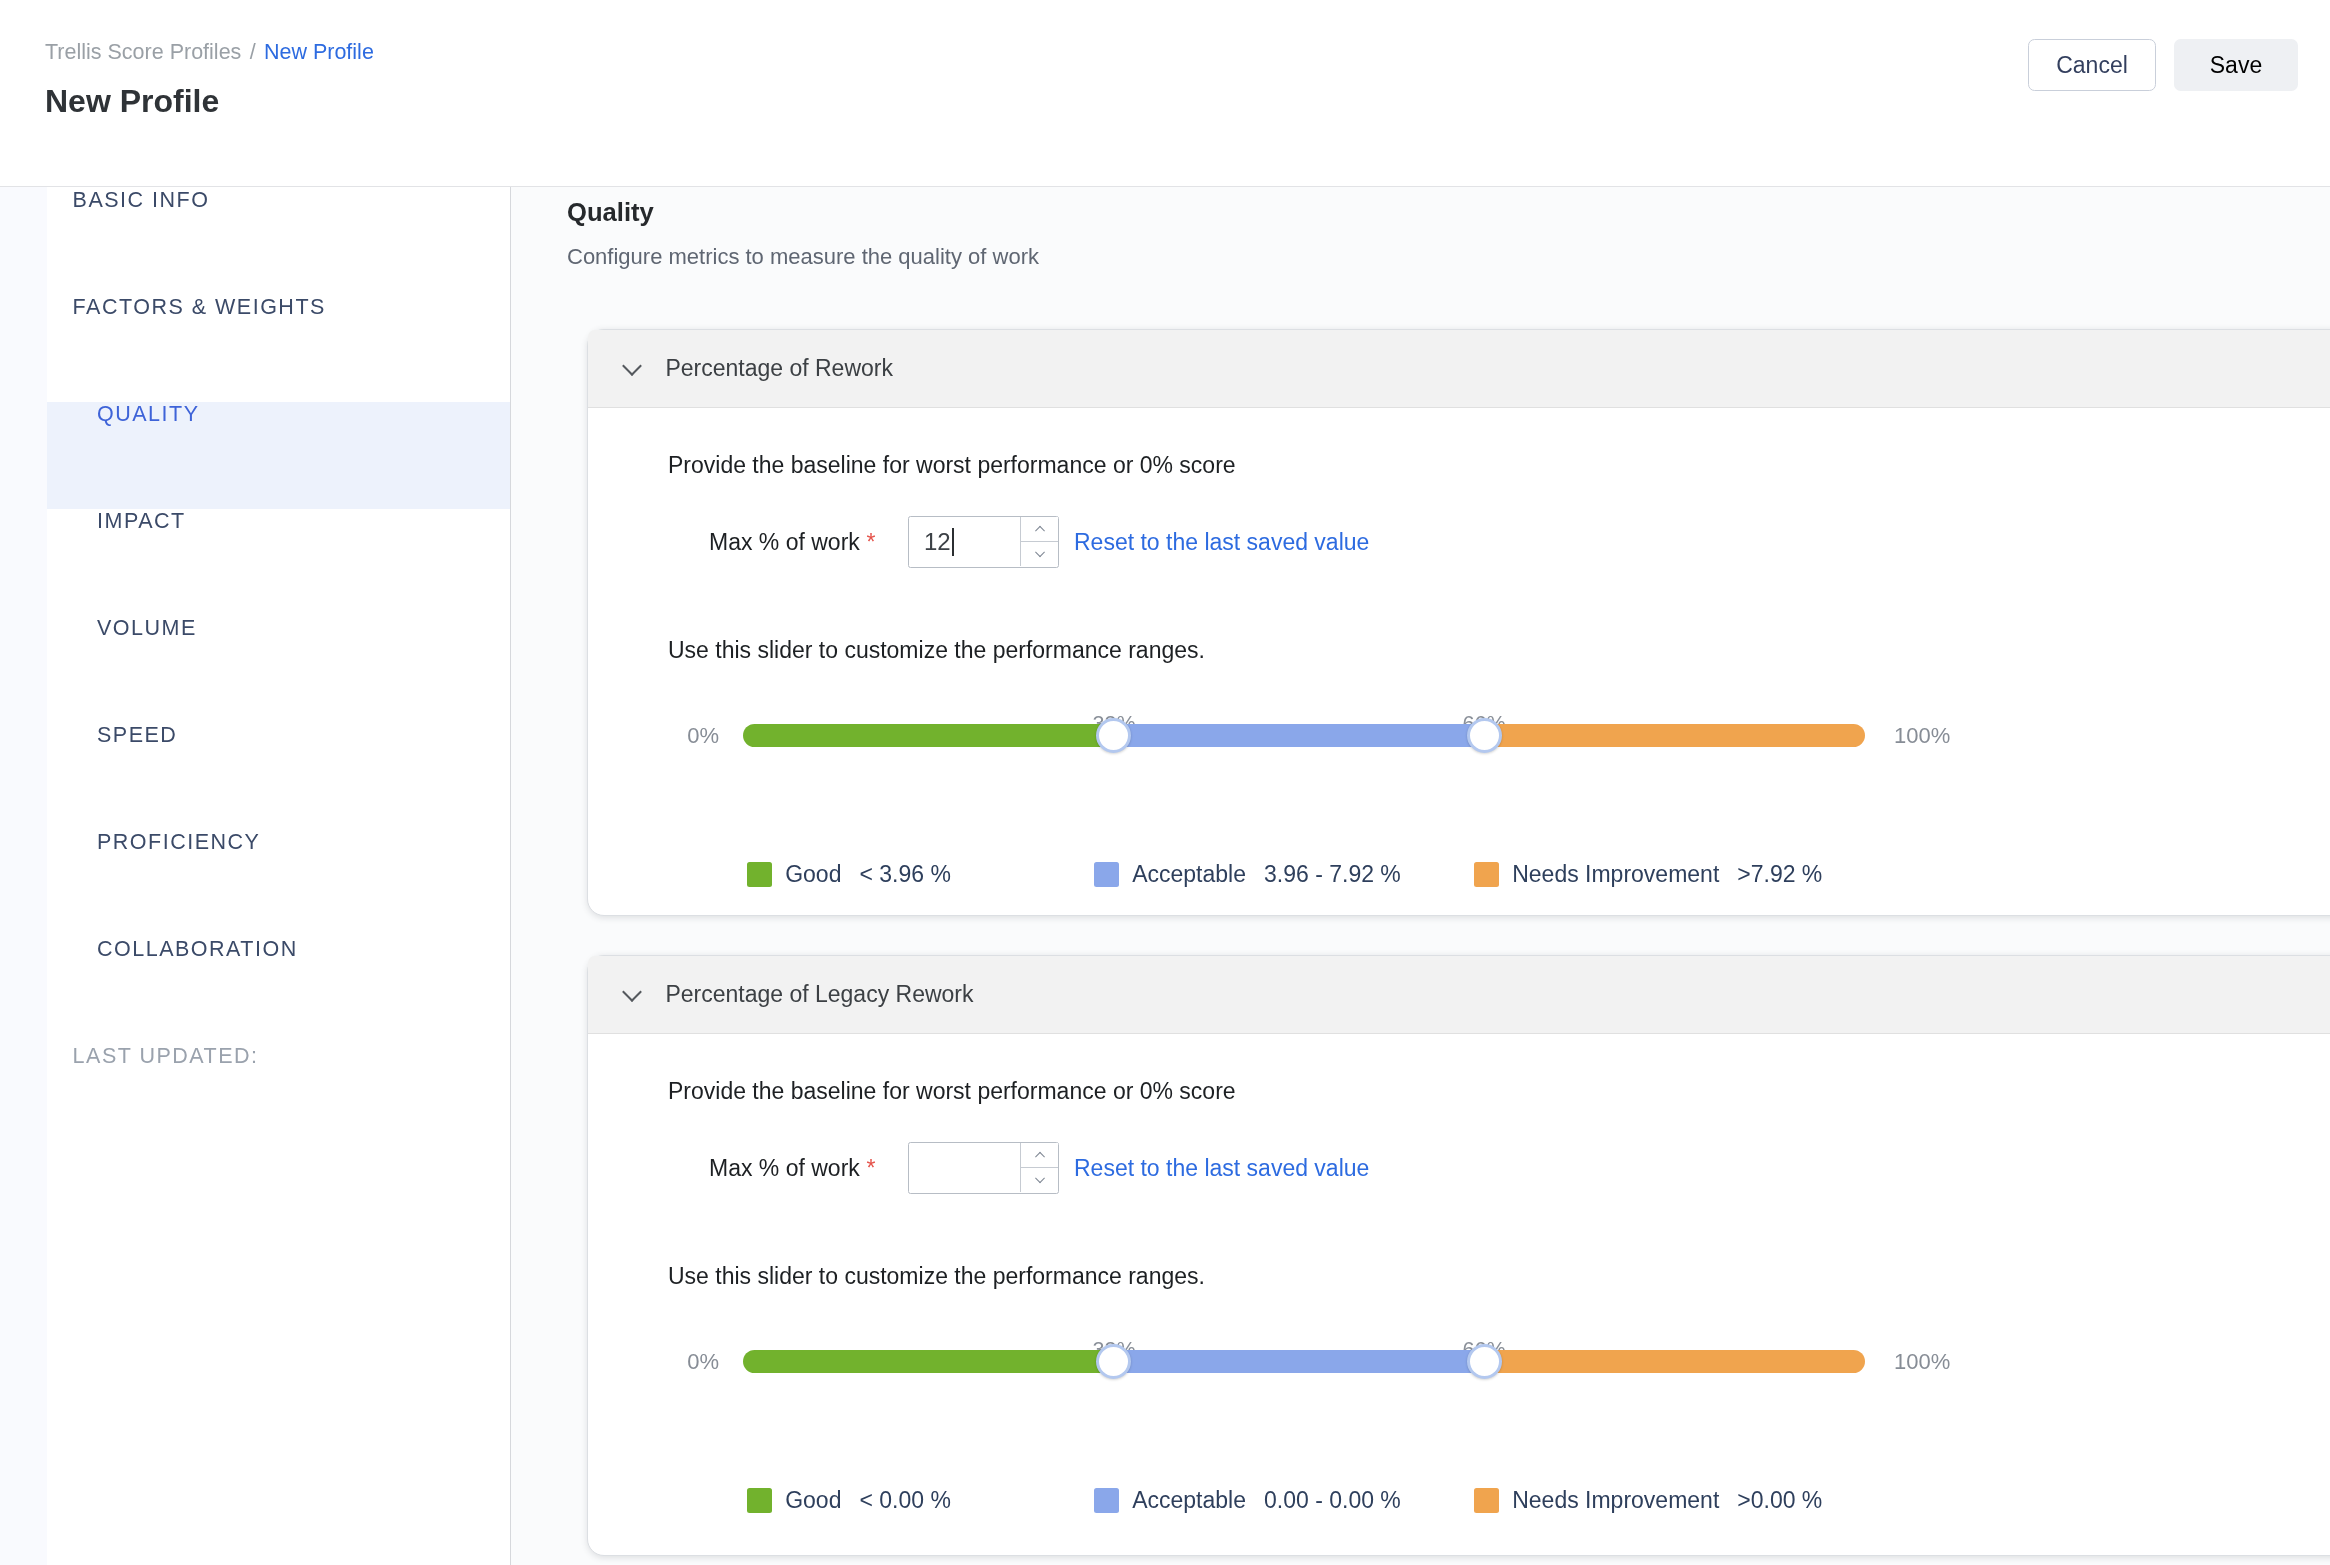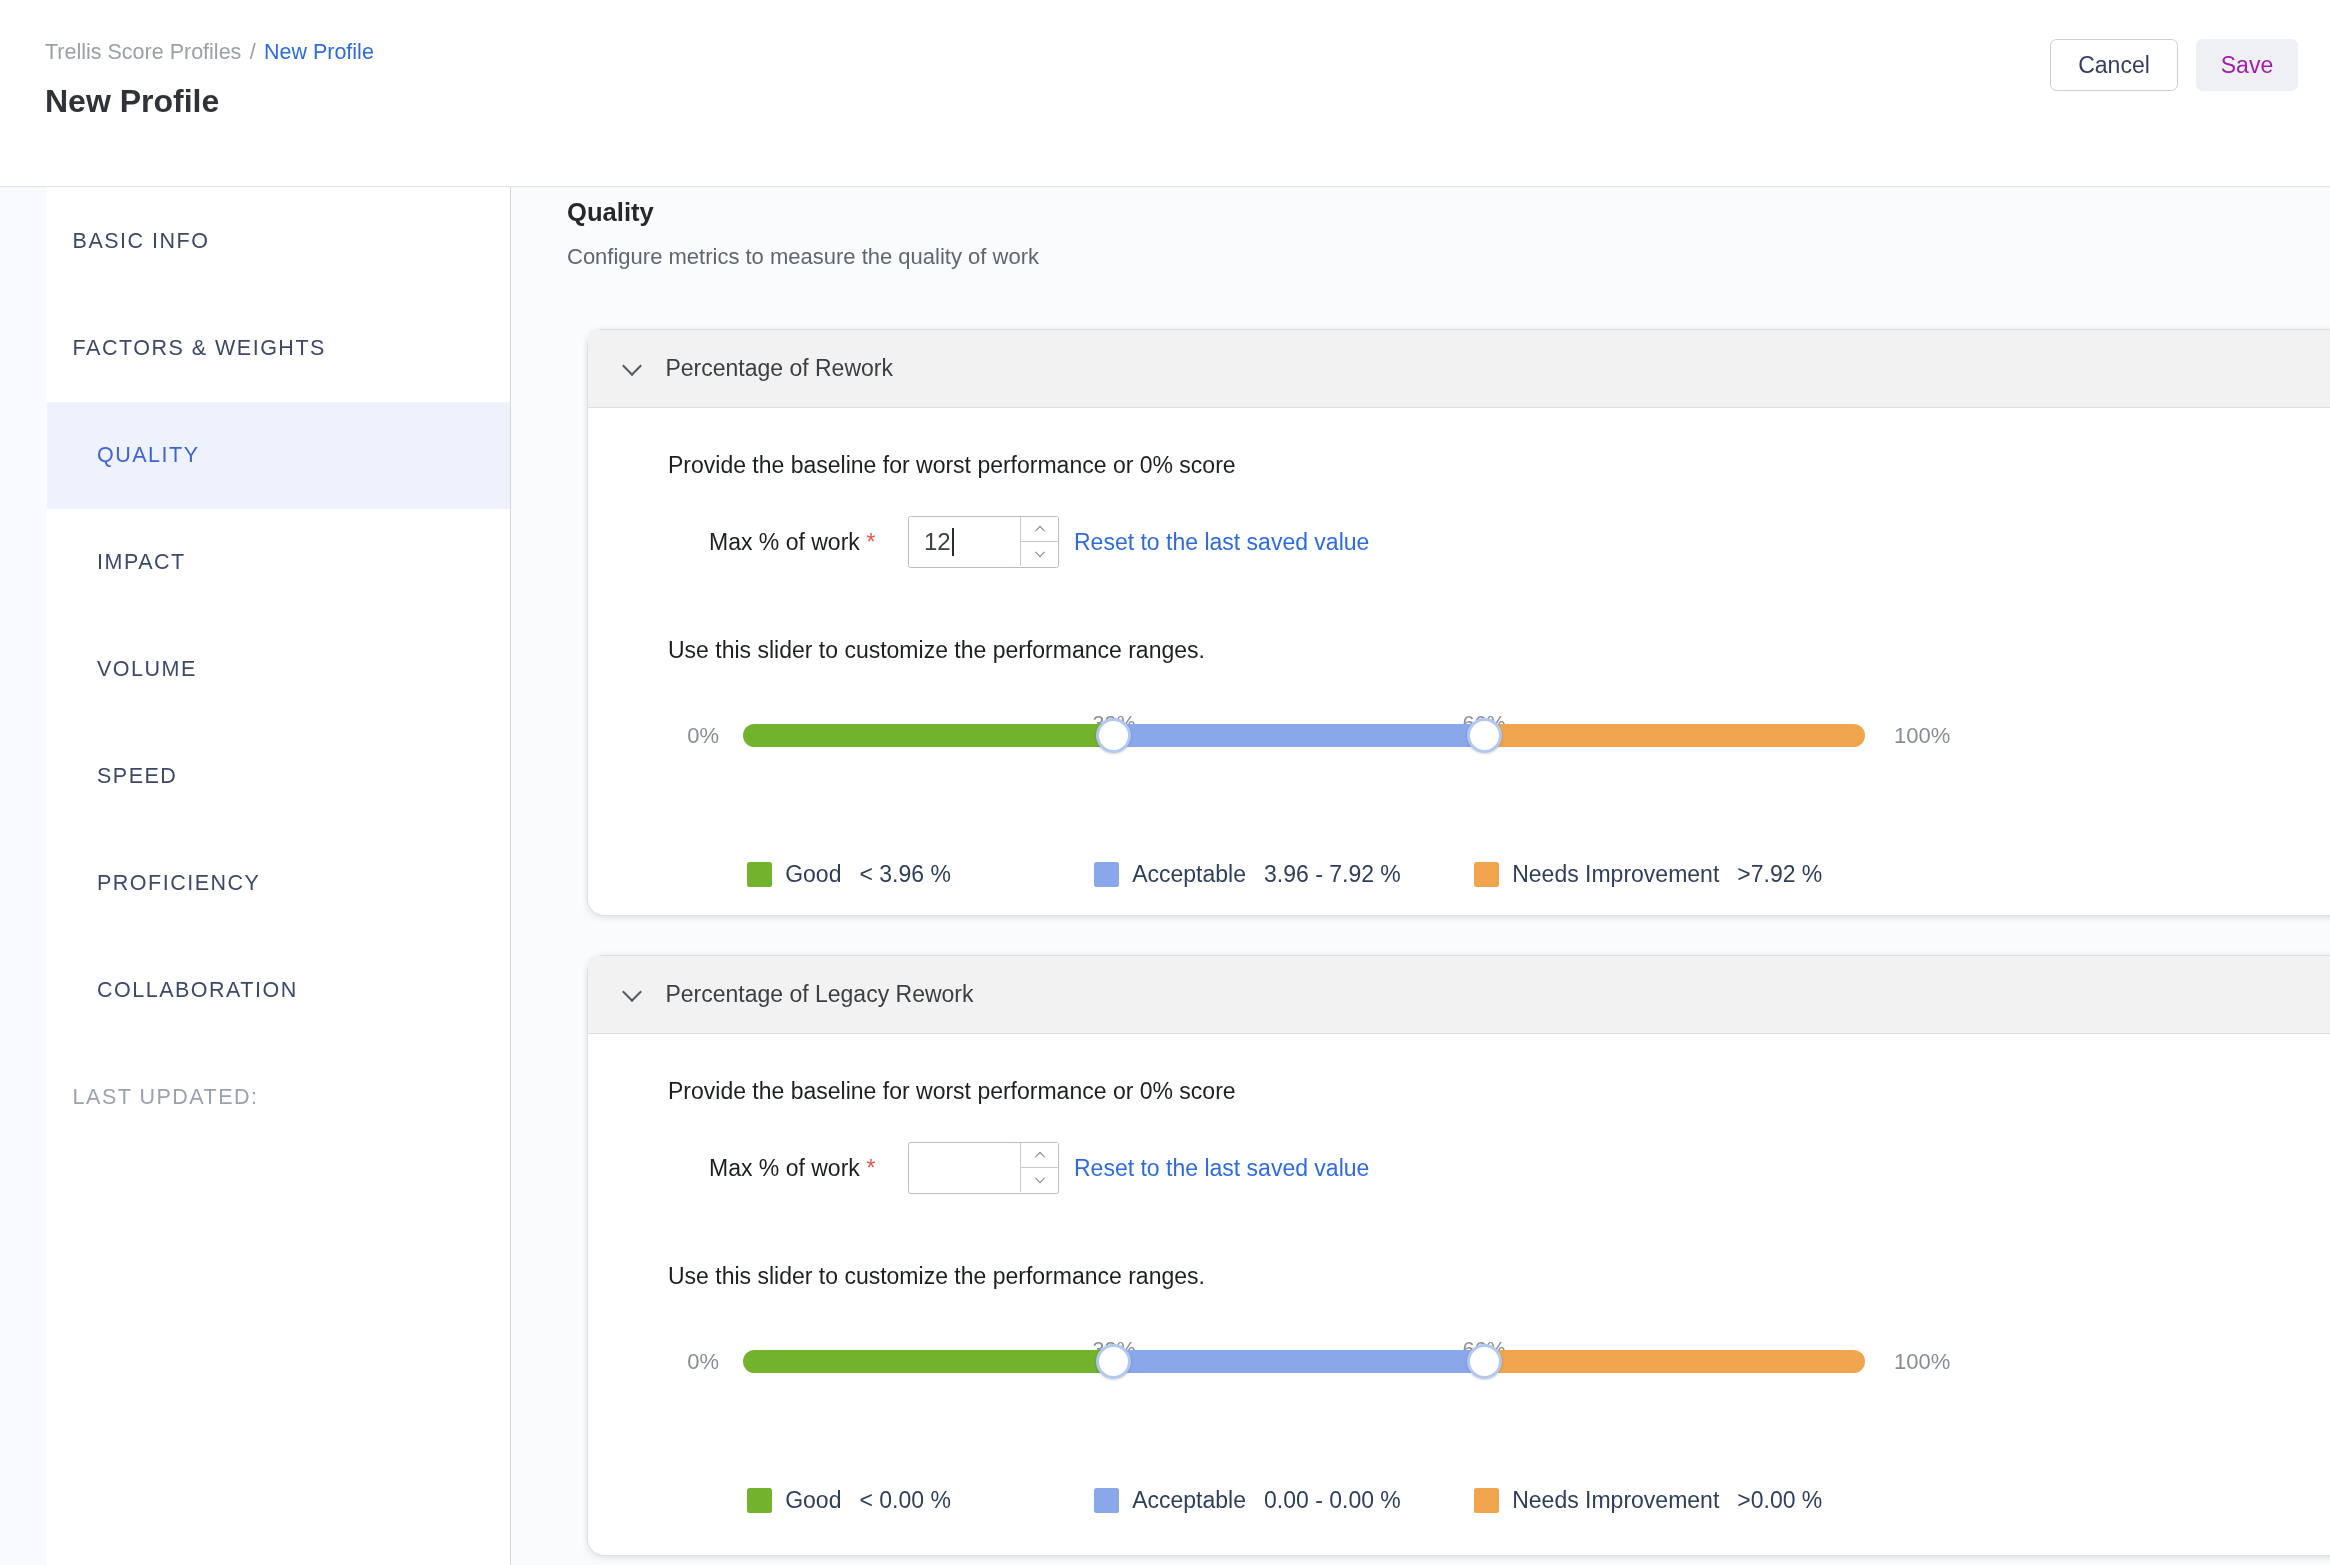--- a/index.html
+++ b/index.html
@@ -11,29 +11,29 @@
     border-bottom:1.7px solid #e2e3e6; }
   .breadcrumb { position:absolute; left:45px; top:40px; font-size:21.5px; color:#9aa0a6; }
   .crumb-root { color:#9aa0a6; cursor:pointer; }
   .crumb-sep { margin:0 8.3px; color:#9aa0a6; }
   .crumb-current { color:#2d6be0; cursor:pointer; }
   .page-title { position:absolute; left:45px; top:83px; font-size:32px; font-weight:700; color:#2f3337; }
   .header-actions { position:absolute; right:32px; top:39px; display:flex; gap:18px; }
   .btn { height:52px; font-size:23px; border-radius:6.6px; cursor:pointer;
     font-family:inherit; display:flex; align-items:center; justify-content:center; }
   .btn-cancel { width:128px; background:#ffffff; border:1.7px solid #c9cfda; color:#333f5e; font-weight:500; }
-  .btn-save { width:102px; background:#eef0f3; border:none; color:#a21caf; font-weight:500; }
+  .btn-save { width:124px; background:#eef0f3; border:none; color:#000000; font-weight:500; }
 
   
   .body { position:relative; width:100%; height:1378px; background:#fafbfc; }
   .left-strip { position:absolute; left:0; top:0; width:47px; height:100%; background:#f9fafe; }
   .sidebar { position:absolute; left:47px; top:0; width:464px; height:100%;
     background:#ffffff; border-right:1.7px solid #d6d8dc; }
   .sidebar ul { list-style:none; padding-top:0.8px; }
-  .nav-item { height:107px; display:flex; align-items:center; padding-left:25.6px;
+  .nav-item { height:107px; display:flex; padding-left:25.6px;
     font-size:21.5px; letter-spacing:1.5px; font-weight:500; color:#3b4a68; cursor:pointer; }
   .nav-item.level-2 { padding-left:50px; }
   .nav-item.selected { background:var(--selected-bg,#edf2fc); color:var(--selected-blue,#3e63d8); }
   .nav-item.static-label { color:#9aa2ad; cursor:default; }
 
   
   .content { position:absolute; left:511px; top:0; width:1819px; height:100%; }
   .section-title { position:absolute; left:56px; top:10.7px; font-size:25.6px; font-weight:700; color:#26292c; }
   .section-subtitle { position:absolute; left:56px; top:57px; font-size:22px; color:#5f6672; }
 

